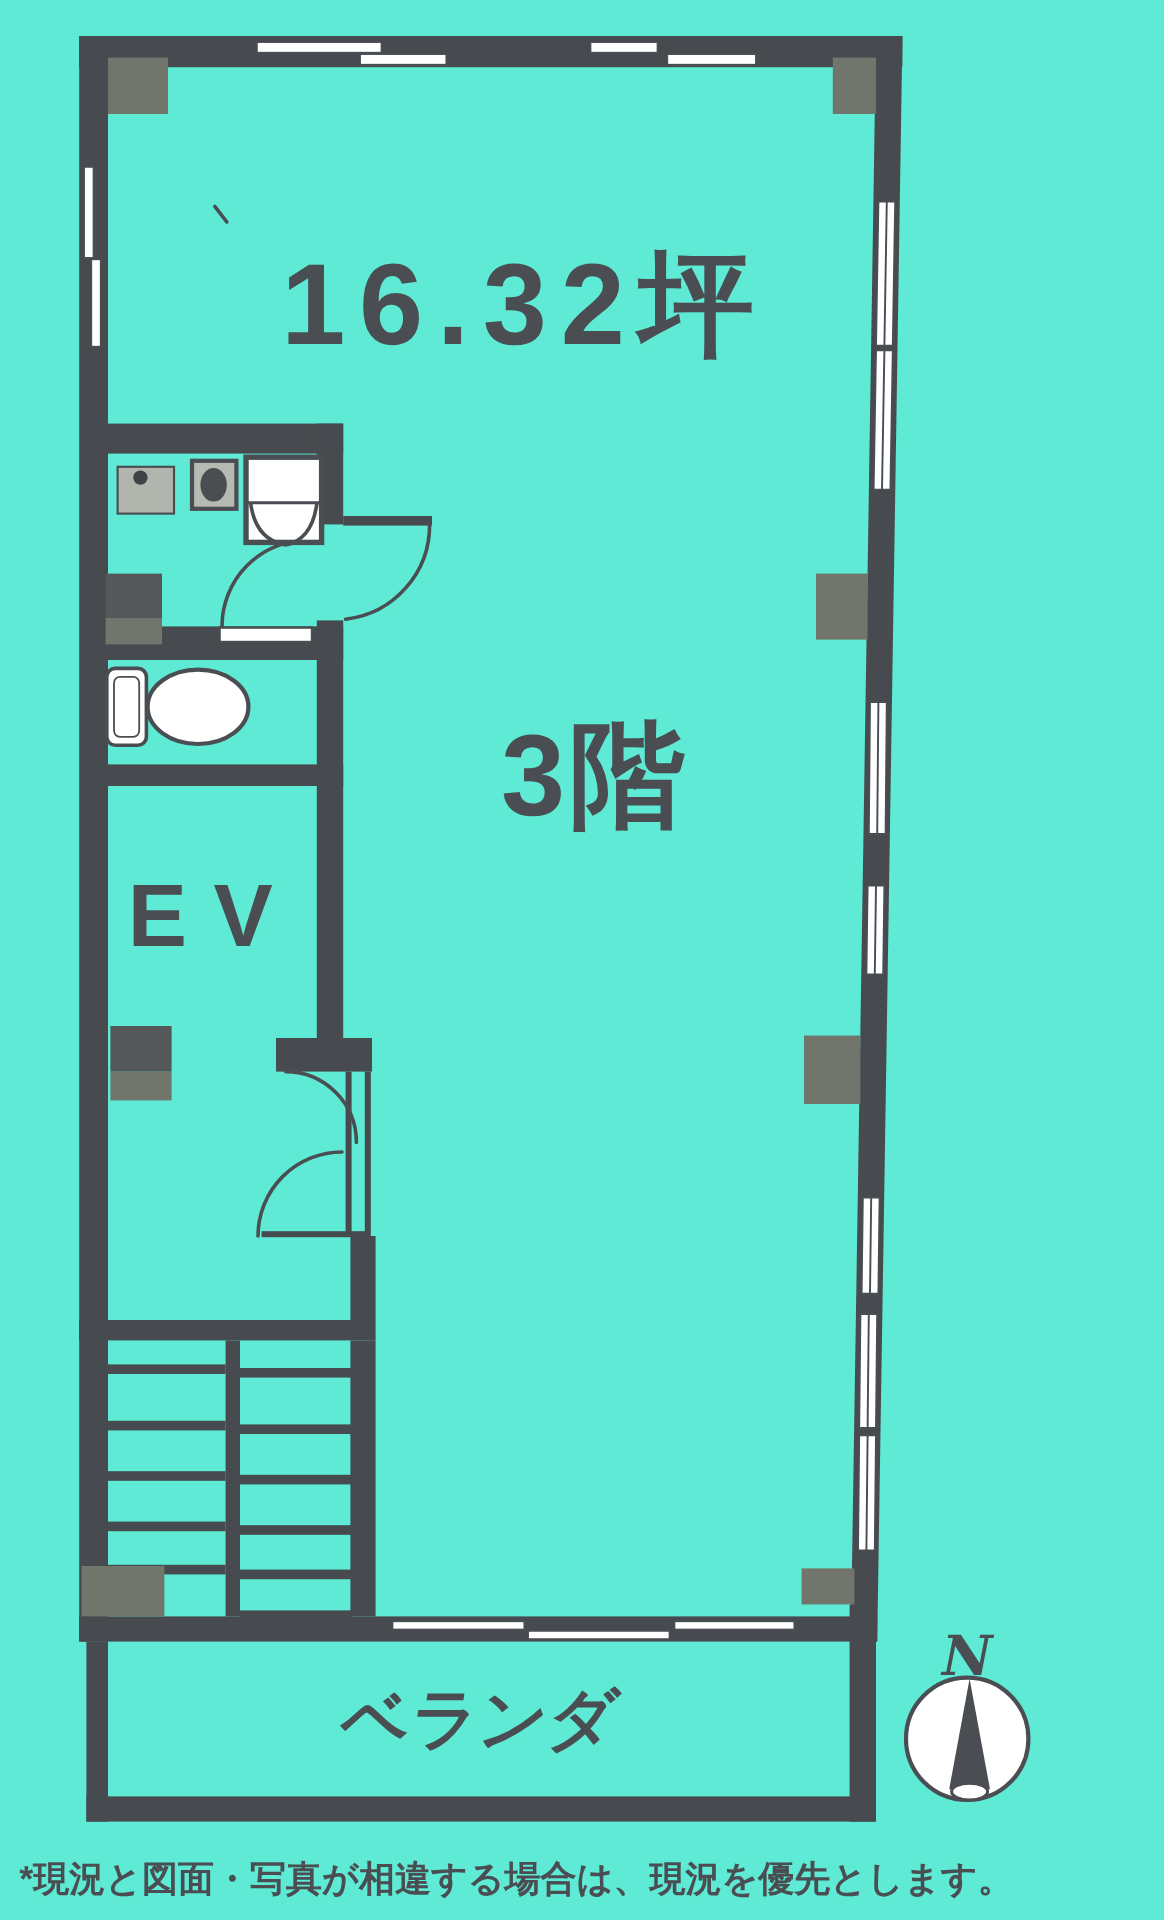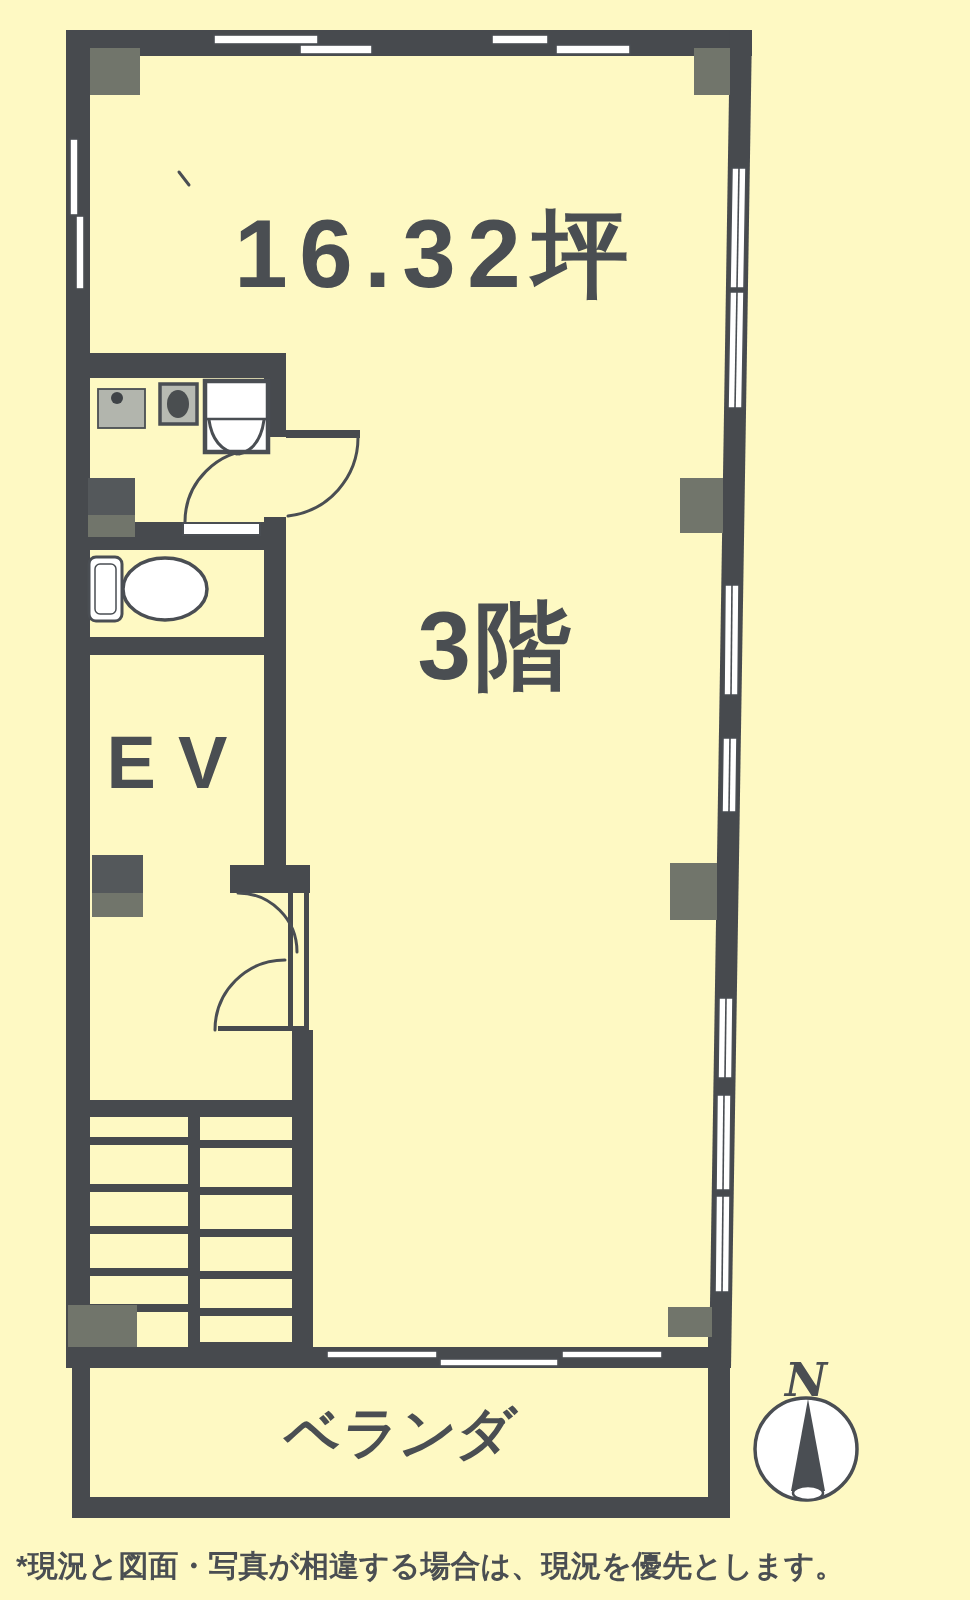--- a/index.html
+++ b/index.html
@@ -1,16 +1,16 @@
 <!DOCTYPE html>
 <html><head>
 <meta charset="utf-8">
 <style>
   html,body{margin:0;padding:0;background:#ffffff;}
-  .page{position:relative;width:970px;height:1600px;background:#fef9c3;overflow:hidden;
+  .page{position:relative;width:970px;height:1600px;background:#5eead4;overflow:hidden;
         font-family:"Liberation Sans",sans-serif;}
   svg{display:block}
   .t-area{font-family:"Liberation Sans",sans-serif;font-weight:bold;font-size:96px;letter-spacing:.12em;}
   .t-floor{font-family:"Liberation Sans",sans-serif;font-weight:bold;font-size:96px;letter-spacing:.04em;}
   .t-ev{font-family:"Liberation Sans",sans-serif;font-weight:bold;font-size:74px;letter-spacing:.30em;}
   .t-veranda{font-family:"Liberation Sans",sans-serif;font-weight:bold;font-size:56px;}
   .t-north{font-family:"DejaVu Serif","Liberation Serif",serif;font-weight:bold;font-style:italic;font-size:46px;}
   .t-footer{font-family:"Liberation Sans",sans-serif;font-weight:bold;font-size:30px;}
   .fix{fill:none;stroke-linecap:round;}
   .win{stroke-width:1.6;}

